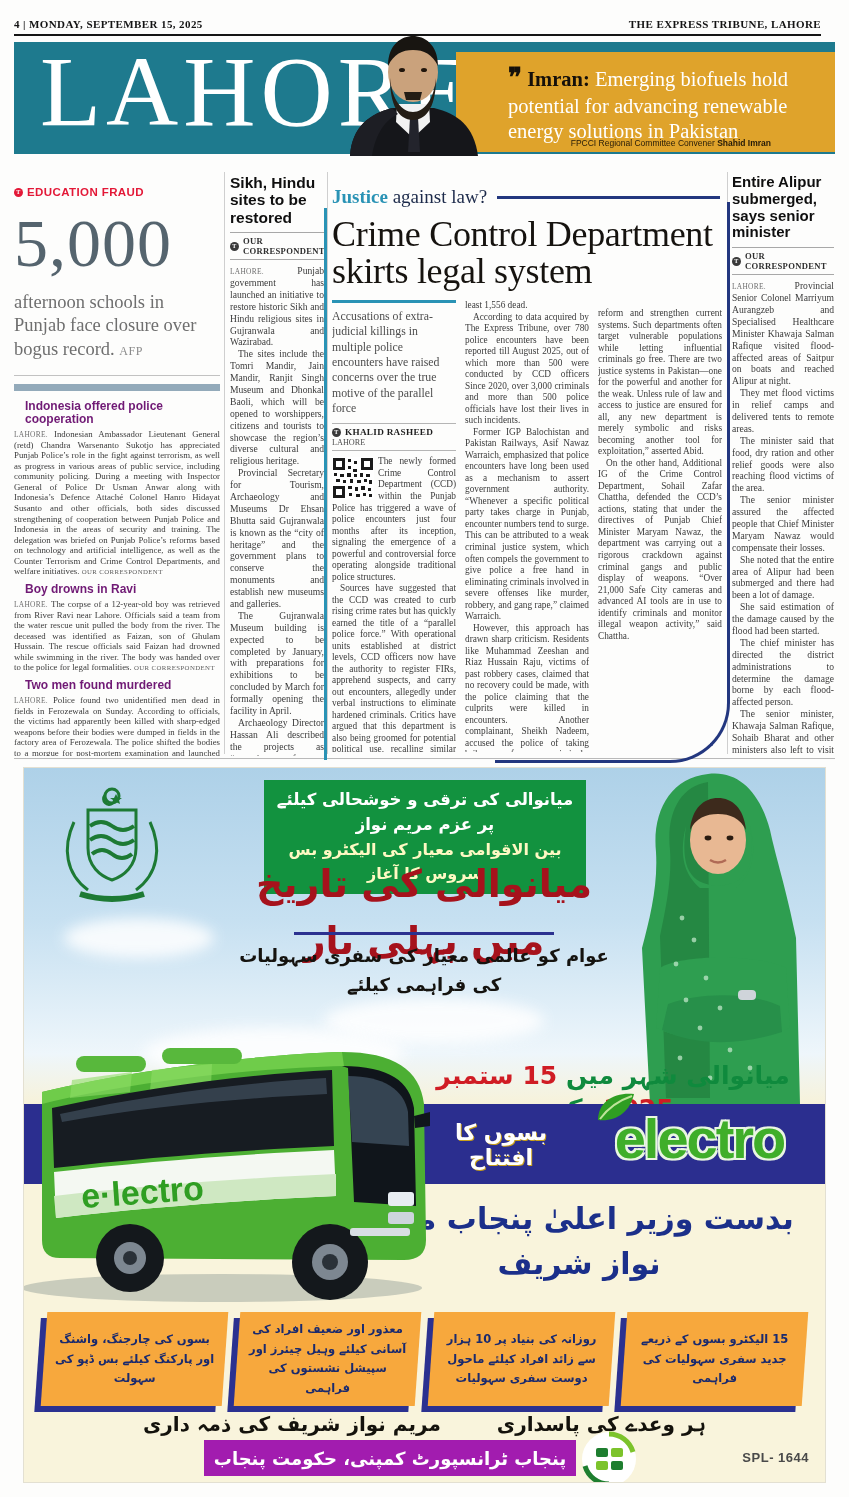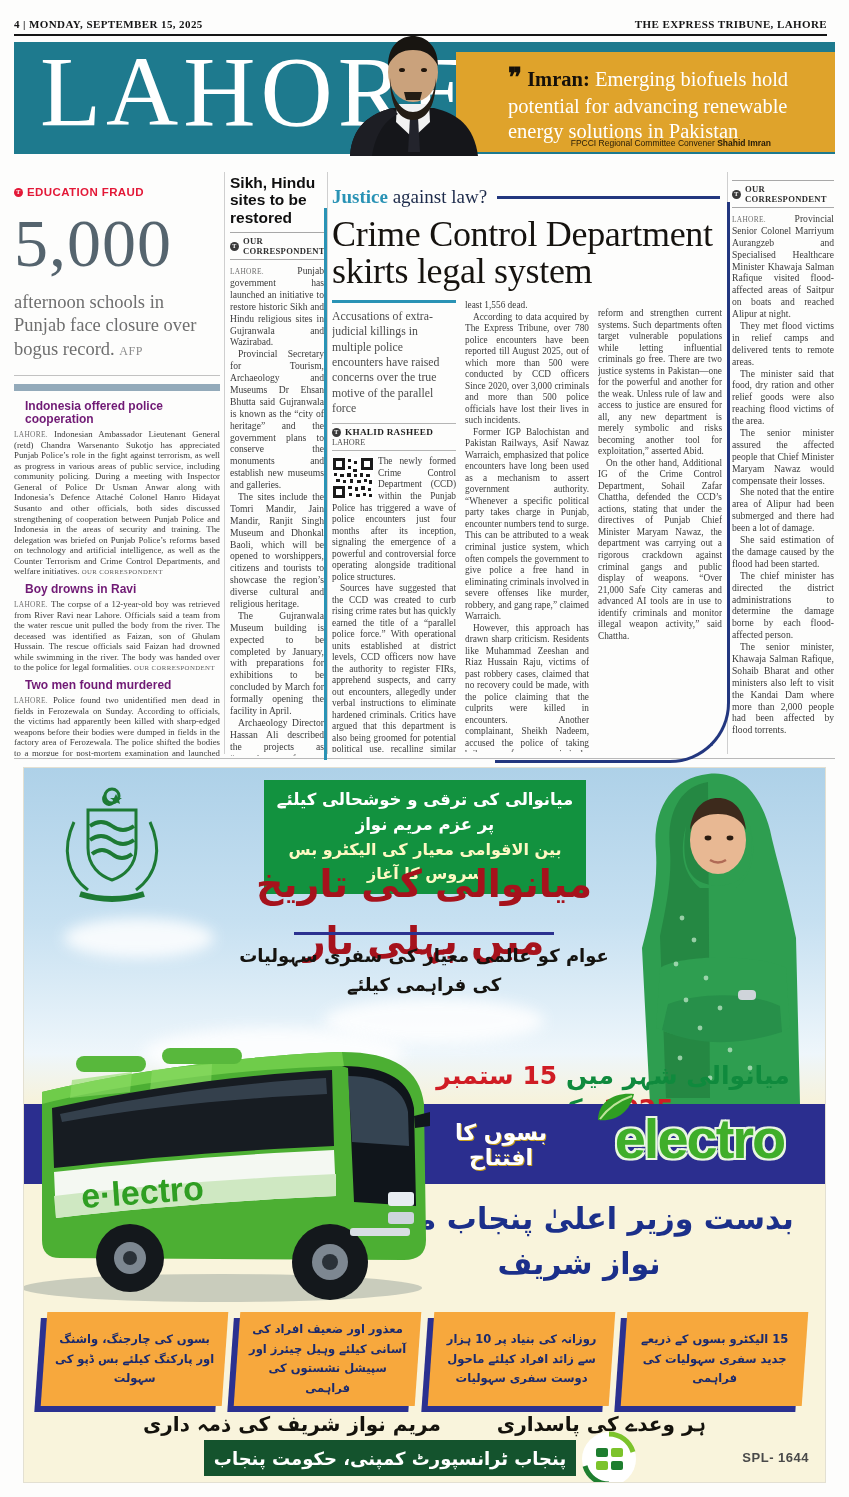--- a/index.html
+++ b/index.html
@@ -1,21 +1,21 @@
 <!DOCTYPE html>
 <html><head>
 <meta charset="utf-8">
 <style>
   html,body{margin:0;padding:0;}
   body{width:849px;height:1497px;background:#fdfdfc;position:relative;overflow:hidden;
        font-family:"Liberation Serif",serif;-webkit-font-smoothing:antialiased;}
   #page{position:absolute;inset:0;}
 
   
-  .top-header{position:absolute;left:14px;right:22px;top:18px;display:flex;justify-content:space-between;
+  .top-header{position:absolute;left:14px;right:28px;top:18px;display:flex;justify-content:space-between;
       align-items:flex-end;border-bottom:2px solid #151515;padding-bottom:4px;}
   .top-header span{font-size:11px;font-weight:bold;letter-spacing:.4px;color:#141414;}
 
   
   .masthead{position:absolute;left:14px;right:14px;top:42px;height:112px;background:#1e7a8e;}
   .masthead-title{position:absolute;left:26px;top:-6px;font-size:100px;line-height:112px;color:#fff;
       letter-spacing:5px;font-family:"Liberation Serif",serif;z-index:1;}
   .speaker-photo{position:absolute;left:328px;top:-16px;z-index:3;}
   .quote-banner{position:absolute;left:442px;right:0;top:10px;bottom:2px;background:#dfa32b;z-index:2;
       padding:10px 10px 16px 52px;box-sizing:border-box;}
@@ -116,21 +116,21 @@
   .crest{position:absolute;left:30px;top:14px;}
   .bus{position:absolute;left:-12px;top:228px;}
   .features{position:absolute;left:20px;right:20px;top:544px;display:flex;direction:rtl;gap:12px;}
   .feature{flex:1;background:#f7a83d;box-shadow:-6px 6px 0 #2b3190;padding:8px 8px;min-height:64px;
       display:flex;align-items:center;justify-content:center;text-align:center;direction:rtl;
       font-family:"DejaVu Sans",sans-serif;font-weight:bold;font-size:11.5px;color:#1a2a6e;line-height:1.7;
       transform:skewX(-4deg);}
   .feature>span{display:block;transform:skewX(4deg);}
   .promise{position:absolute;left:0;right:0;top:644px;display:flex;direction:rtl;justify-content:center;
       gap:56px;font-family:"DejaVu Sans",sans-serif;font-weight:bold;font-size:20px;color:#14120c;}
-  .company-box{position:absolute;left:180px;top:672px;width:372px;height:36px;background:#14532d;
+  .company-box{position:absolute;left:180px;top:672px;width:372px;height:36px;background:#a21caf;
       display:flex;align-items:center;justify-content:center;direction:rtl;
       font-family:"DejaVu Sans",sans-serif;font-weight:bold;font-size:18px;color:#fff;}
   .transport-logo{position:absolute;left:556px;top:662px;}
   .spl{position:absolute;right:16px;top:682px;font-family:"Liberation Sans",sans-serif;font-weight:bold;
       font-size:13px;color:#4a4a4a;letter-spacing:.5px;}
 </style>
 </head>
 <body>
 
 <div id="page">
@@ -203,22 +203,22 @@
   </div>
 
   <div class="col" style="left:230px;top:174px;width:94px;height:582px;">
     <div class="col-head" style="font-size:15.5px;">Sikh, Hindu sites to be restored</div>
     <div class="mini-byline">
       <span class="tico">T</span>
       <span>OUR CORRESPONDENT</span>
     </div>
     <div class="side-body">
       <p class="first"><span class="dateline">LAHORE. </span><span>Punjab government has launched an initiative to restore historic Sikh and Hindu religious sites in Gujranwala and Wazirabad.</span></p>
+      <p>The sites include the Tomri Mandir, Jain Mandir, Ranjit Singh Museum and Dhonkal Baoli, which will be opened to worshippers, citizens and tourists to showcase the region’s diverse cultural and religious heritage.</p>
       <p>Provincial Secretary for Tourism, Archaeology and Museums Dr Ehsan Bhutta said Gujranwala is known as the “city of heritage” and the government plans to conserve the monuments and establish new museums and galleries.</p>
-      <p>The sites include the Tomri Mandir, Jain Mandir, Ranjit Singh Museum and Dhonkal Baoli, which will be opened to worshippers, citizens and tourists to showcase the region’s diverse cultural and religious heritage.</p>
       <p>The Gujranwala Museum building is expected to be completed by January, with preparations for exhibitions to be concluded by March for formally opening the facility in April.</p>
       <p>Archaeology Director Hassan Ali described the projects as “narratives of our shared past,” noting the Mughal-inspired Tomri Mandir, the Jain Mandir’s links to Jainism, and the Ranjit Singh Museum’s role in preserving the legacy of the Sikh Empire. The Dhonkal Baoli, he added, was once a vital water source and social hub.</p>
 
     </div>
   </div>
 
   <div class="main">
     <div class="teal-edge"></div>
     <div class="main-frame"></div>
     <div class="kicker-row">
@@ -292,20 +292,21 @@
         <div class="mbody pq-body">
           <p class="first">reform and strengthen current systems. Such departments often target vulnerable populations while letting influential criminals go free. There are two justice systems in Pakistan—one for the powerful and another for the weak. Unless rule of law and access to justice are ensured for all, any new department is merely symbolic and risks becoming another tool for exploitation,” asserted Abid.</p>
           <p>On the other hand, Additional IG of the Crime Control Department, Sohail Zafar Chattha, defended the CCD’s actions, stating that under the directives of Punjab Chief Minister Maryam Nawaz, the department was carrying out a rigorous crackdown against criminal gangs and public display of weapons. “Over 21,000 Safe City cameras and advanced AI tools are in use to identify criminals and monitor illegal weapon activity,” said Chattha.</p>
 
         </div>
       </div>
     </div>
   </div>
 
   <div class="col" style="left:732px;top:174px;width:102px;height:582px;">
+    <div class="col-head" style="font-size:15px;">Entire Alipur submerged, says senior minister</div>
     <div class="mini-byline">
       <span class="tico">T</span>
       <span>OUR CORRESPONDENT</span>
     </div>
     <div class="side-body">
       <p class="first"><span class="dateline">LAHORE. </span><span>Provincial Senior Colonel Marriyum Aurangzeb and Specialised Healthcare Minister Khawaja Salman Rafique visited flood-affected areas of Saitpur on boats and reached Alipur at night.</span></p>
       <p>They met flood victims in relief camps and delivered tents to remote areas.</p>
       <p>The minister said that food, dry ration and other relief goods were also reaching flood victims of the area.</p>
       <p>The senior minister assured the affected people that Chief Minister Maryam Nawaz would compensate their losses.</p>
       <p>She noted that the entire area of Alipur had been submerged and there had been a lot of damage.</p>

